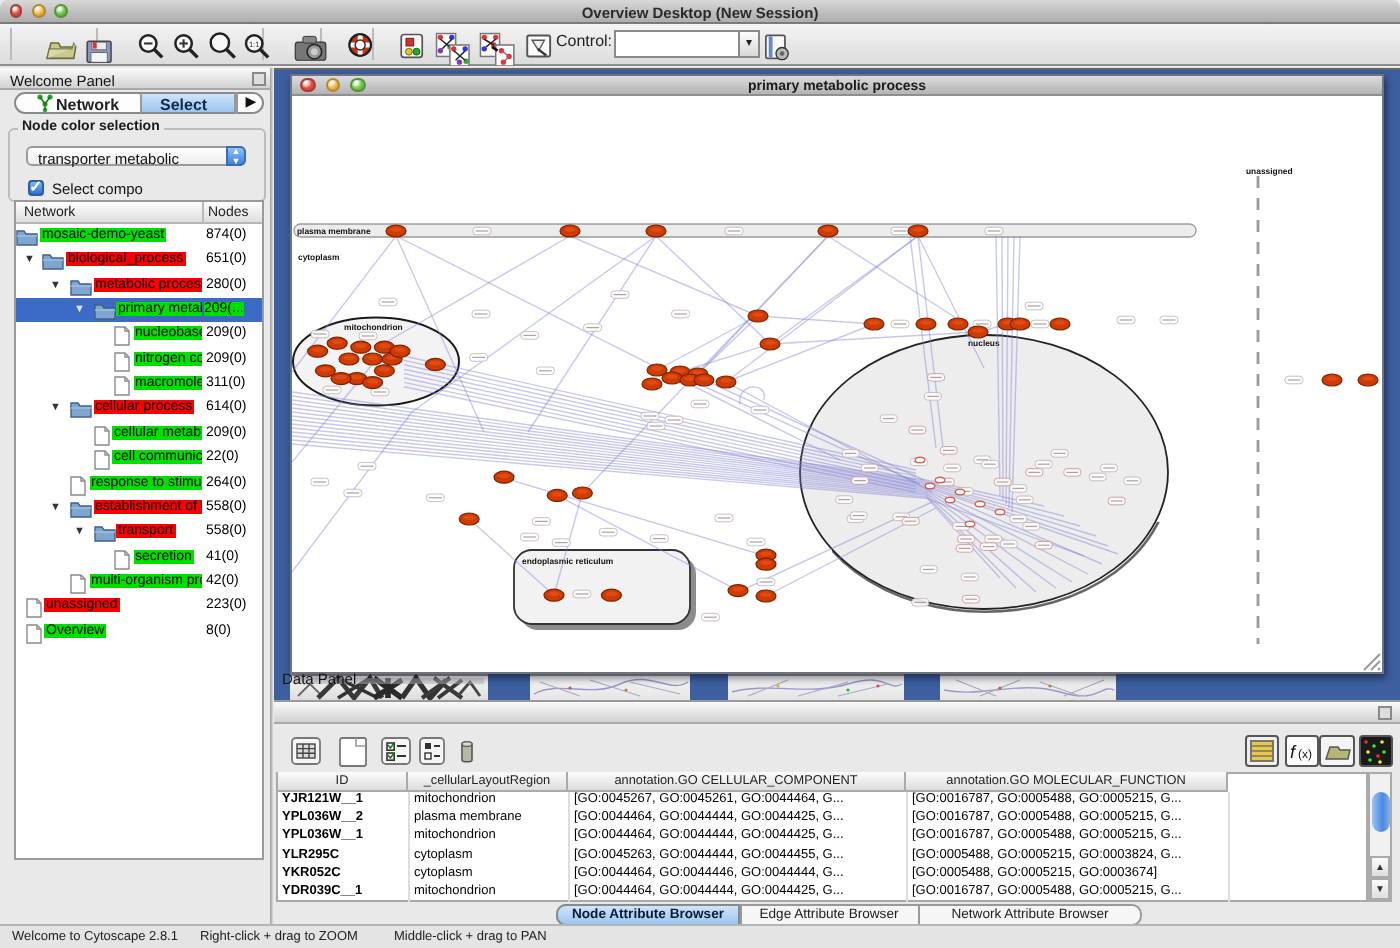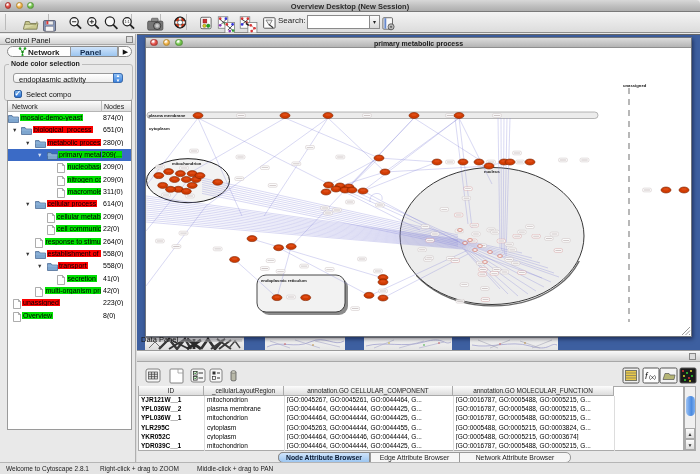--- a/index.html
+++ b/index.html
@@ -83,44 +83,44 @@
 
 <rect x="259.5" y="6" width="12" height="11" rx="1" fill="#fcfcfc" stroke="#555" stroke-width="1"></rect>
 <path d="M262 8.5 L268.5 8.5 L265.5 14 Z" fill="#eee" stroke="#555" stroke-width="0.7"></path>
 <path d="M265 13 L269.5 16.5" stroke="#333" stroke-width="1.2"></path>
 
 <rect x="384.5" y="6" width="10" height="12" rx="1" fill="#f8f8f8" stroke="#555" stroke-width="0.9"></rect>
 <rect x="386" y="6.5" width="2" height="11" fill="#68c"></rect>
 <circle cx="393" cy="15.5" r="3.2" fill="#bbb" stroke="#333" stroke-width="0.7"></circle>
 <circle cx="393" cy="15.5" r="1.2" fill="#666"></circle>
 </svg>
-<div class="abs" style="left:278px;top:16px;font-size:8px;color:#222">Search:</div>
+<div class="abs" style="left:278px;top:16px;font-size:8px;color:#222">Control:</div>
 <div class="abs" style="left:307px;top:14.5px;width:63px;height:14px;background:#fff;border:1px solid #8a8a8a"></div>
 <div class="abs" style="left:370px;top:14.5px;width:10px;height:14px;background:linear-gradient(#fdfdfd,#d8d8d8);border:1px solid #8a8a8a;border-left:none;font-size:6px;color:#222;text-align:center;line-height:13px">▾</div>
 <div class="abs" style="left:0;top:33px;width:137px;height:441px;background:#e9e9e9"></div>
 <div class="abs" style="left:0;top:34px;width:136px;height:11px;background:linear-gradient(#fafafa,#d2d2d2);border-bottom:1px solid #a8a8a8"></div>
-<div class="abs" style="left:5px;top:35.5px;font-size:7.5px;color:#111">Control Panel</div>
+<div class="abs" style="left:5px;top:35.5px;font-size:7.5px;color:#111">Welcome Panel</div>
 <div class="abs" style="left:126px;top:36px;width:7px;height:7px;border:1px solid #888;background:#ddd"></div>
 <div class="abs" style="left:135px;top:34px;width:2px;height:428px;background:linear-gradient(90deg,#9a9a9a,#f2f2f2)"></div>
 <div class="abs" style="left:7px;top:46px;width:125px;height:11px;background:#fdfdfd;border:1px solid #8a8a8a;border-radius:6px;overflow:hidden"></div>
 <div class="abs" style="left:70px;top:46px;width:48px;height:11px;background:linear-gradient(#cfe4fb,#9cc5f0);border:1px solid #8a8a8a;border-left:1px solid #999;border-right:1px solid #999"></div>
 <div class="abs lab" style="left:28px;top:48px;font-size:8px;font-weight:bold;color:#222">Network</div>
-<div class="abs lab" style="left:80px;top:48px;font-size:8px;font-weight:bold;color:#102a4d">Panel</div>
+<div class="abs lab" style="left:80px;top:48px;font-size:8px;font-weight:bold;color:#102a4d">Select</div>
 <div class="abs" style="left:118px;top:46px;width:14px;height:11px;border-left:1px solid #999;font-size:7px;color:#111;text-align:center;line-height:11px">▶</div>
 <svg class="abs" style="left:18px;top:47px" width="9" height="9" viewBox="0 0 9 9">
     <circle cx="2" cy="1.5" r="1.3" fill="#2a2"></circle>
     <circle cx="7" cy="1.5" r="1.3" fill="#2a2"></circle>
     <circle cx="4.5" cy="5" r="1.3" fill="#2a2"></circle>
     <circle cx="4.5" cy="8" r="1.1" fill="#2a2"></circle>
     <path d="M2 1.5 L4.5 5 L7 1.5 M4.5 5 L4.5 8" stroke="#171" stroke-width="0.7" fill="none"></path>
   </svg>
 <div class="abs" style="left:4px;top:64px;width:129px;height:37px;border:1px solid #bcbcbc;border-radius:3px"></div>
 <div class="abs" style="left:9px;top:60px;background:#e9e9e9;padding:0 2px;font-size:7px;font-weight:bold;color:#1a1a1a">Node color selection</div>
 <div class="abs" style="left:13px;top:73px;width:110px;height:10px;background:linear-gradient(#fff,#eee);border:1px solid #9a9a9a;border-radius:3px"></div>
-<div class="abs" style="left:19px;top:74.5px;font-size:7.5px;color:#111">endoplasmic activity</div>
+<div class="abs" style="left:19px;top:74.5px;font-size:7.5px;color:#111">transporter metabolic</div>
 <div class="abs" style="left:113px;top:73px;width:10px;height:10px;background:linear-gradient(#8fc1f7,#3c82dd);border:1px solid #3a6db3;border-radius:0 3px 3px 0;"></div>
 <div class="abs" style="left:114.5px;top:72.5px;font-size:4.5px;color:#fff;line-height:5px;text-align:center;width:7px">▲<br>▼</div>
 <div class="abs" style="left:14px;top:90px;width:8px;height:8px;background:linear-gradient(#7db7f0,#2a6fd1);border:1px solid #2d5d9e;border-radius:2px"></div>
 <div class="abs" style="left:14.5px;top:88.5px;font-size:8px;color:#fff;font-weight:bold">✓</div>
 <div class="abs" style="left:26px;top:90px;font-size:7.5px;color:#111">Select compo</div>
 <div class="abs" style="left:7px;top:100px;width:125px;height:330px;background:#fff;border:1px solid #9a9a9a"></div>
 <div class="abs" style="left:8px;top:101px;width:123px;height:11px;background:linear-gradient(#fdfdfd,#dedede);border-bottom:1px solid #b5b5b5"></div>
 <div class="abs" style="left:101px;top:101px;width:1px;height:11px;background:#bbb"></div>
 <div class="abs" style="left:12px;top:102.5px;font-size:7px;color:#222">Network</div>
 <div class="abs" style="left:104px;top:102.5px;font-size:7px;color:#222">Nodes</div>

